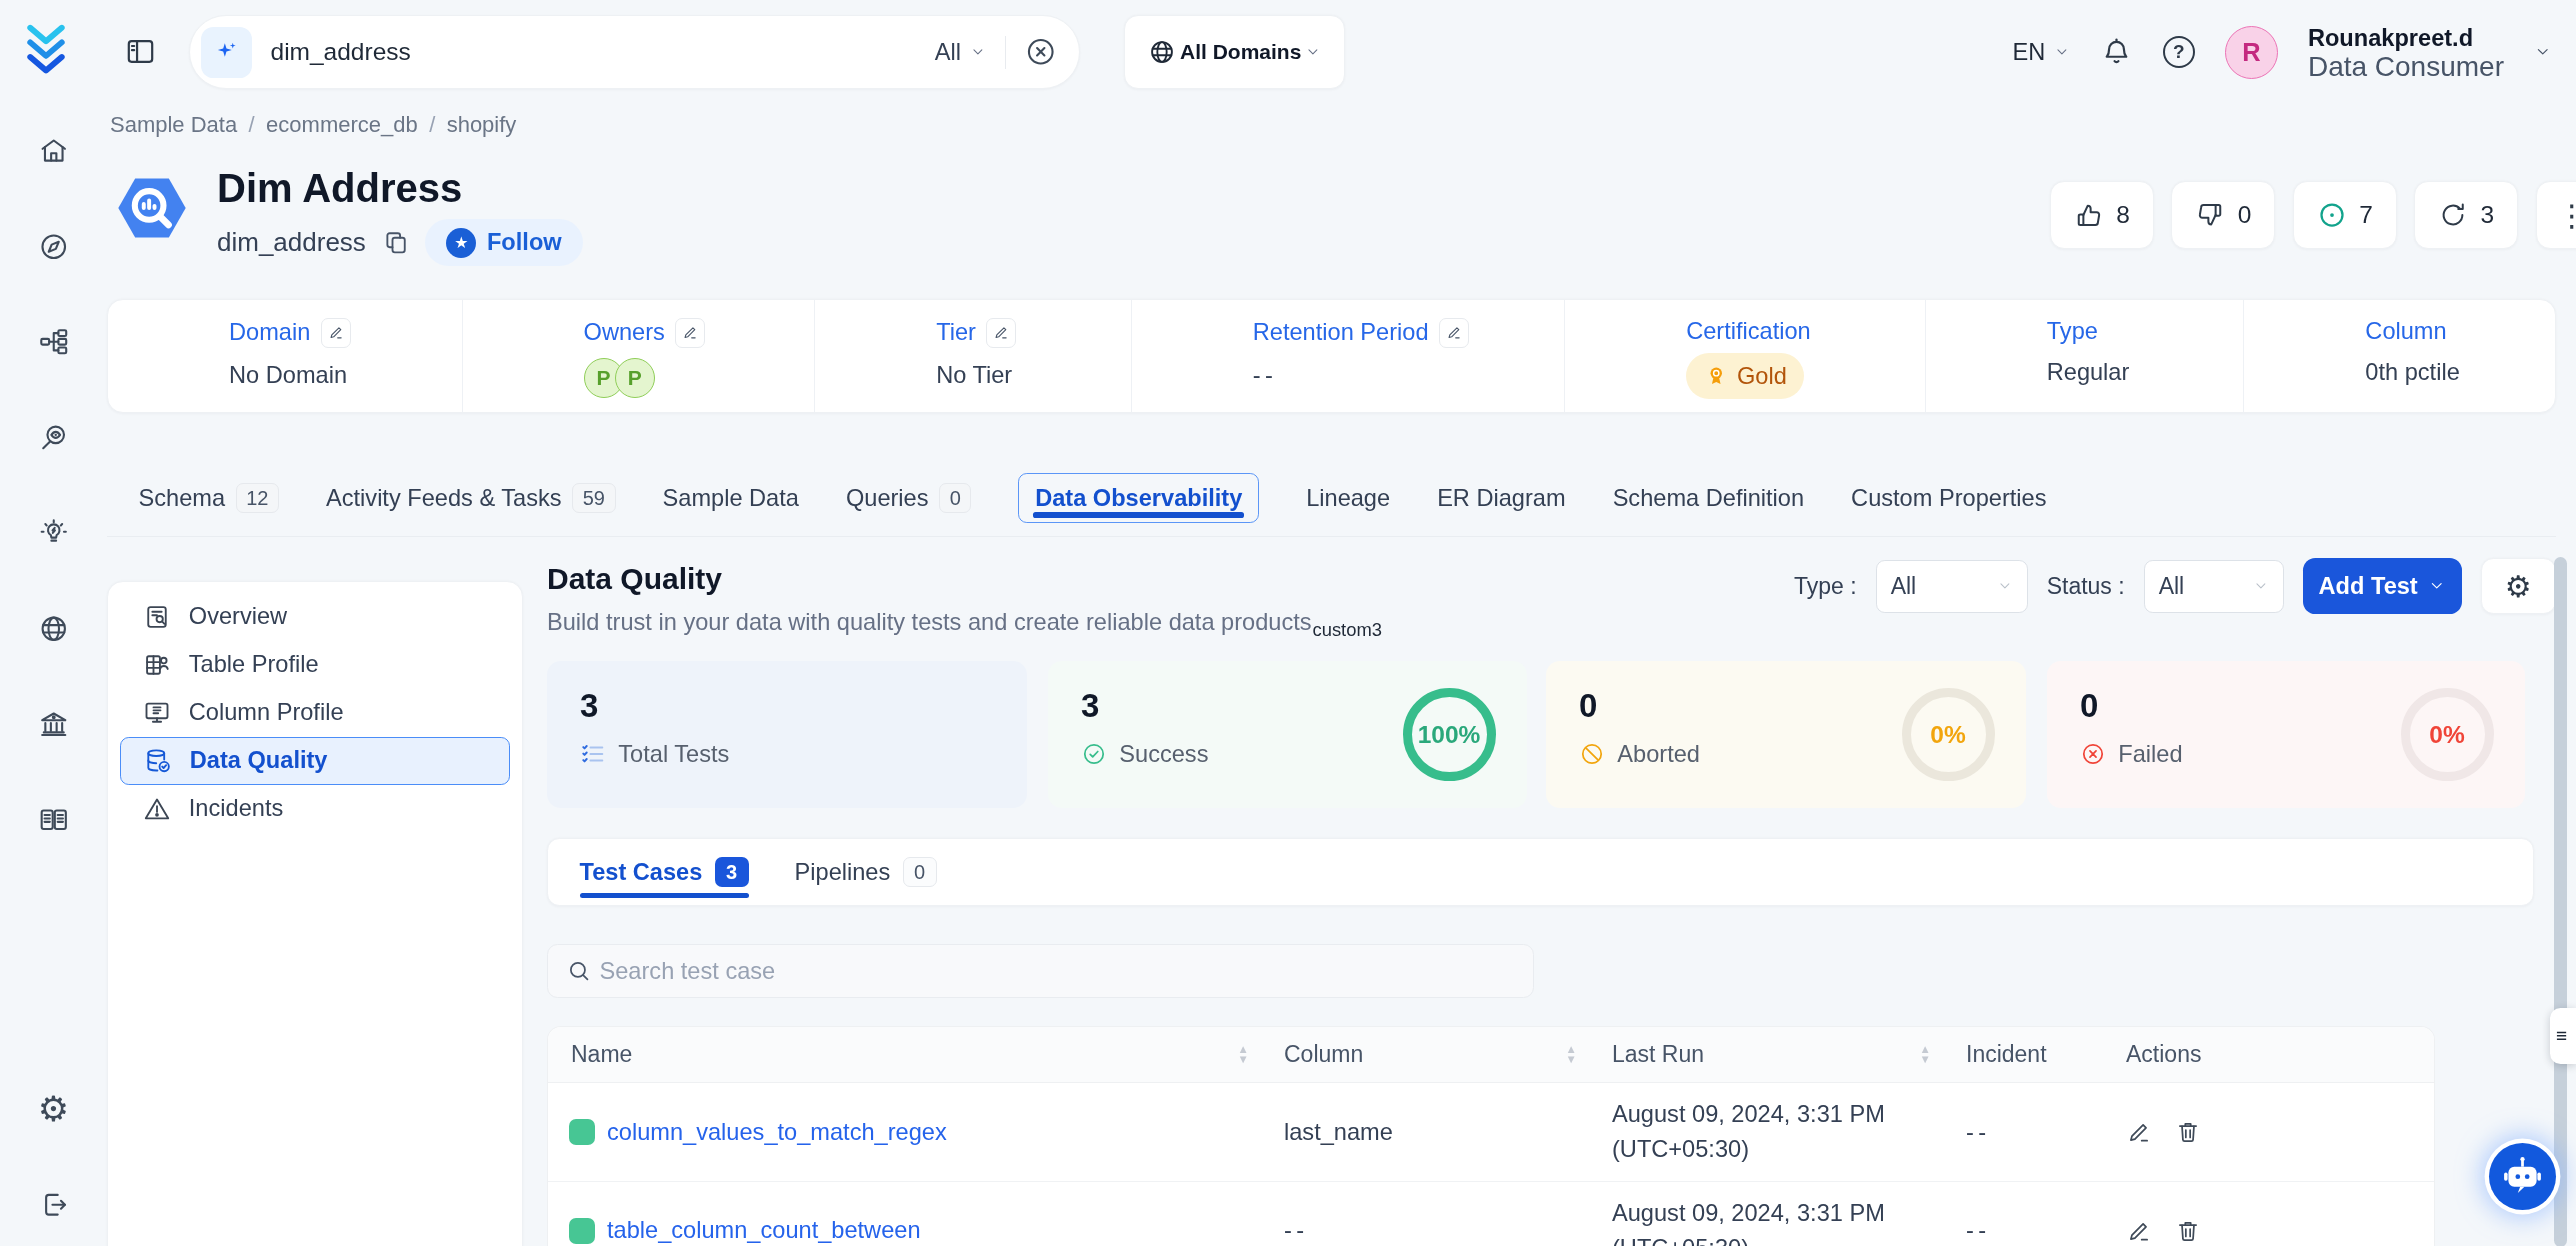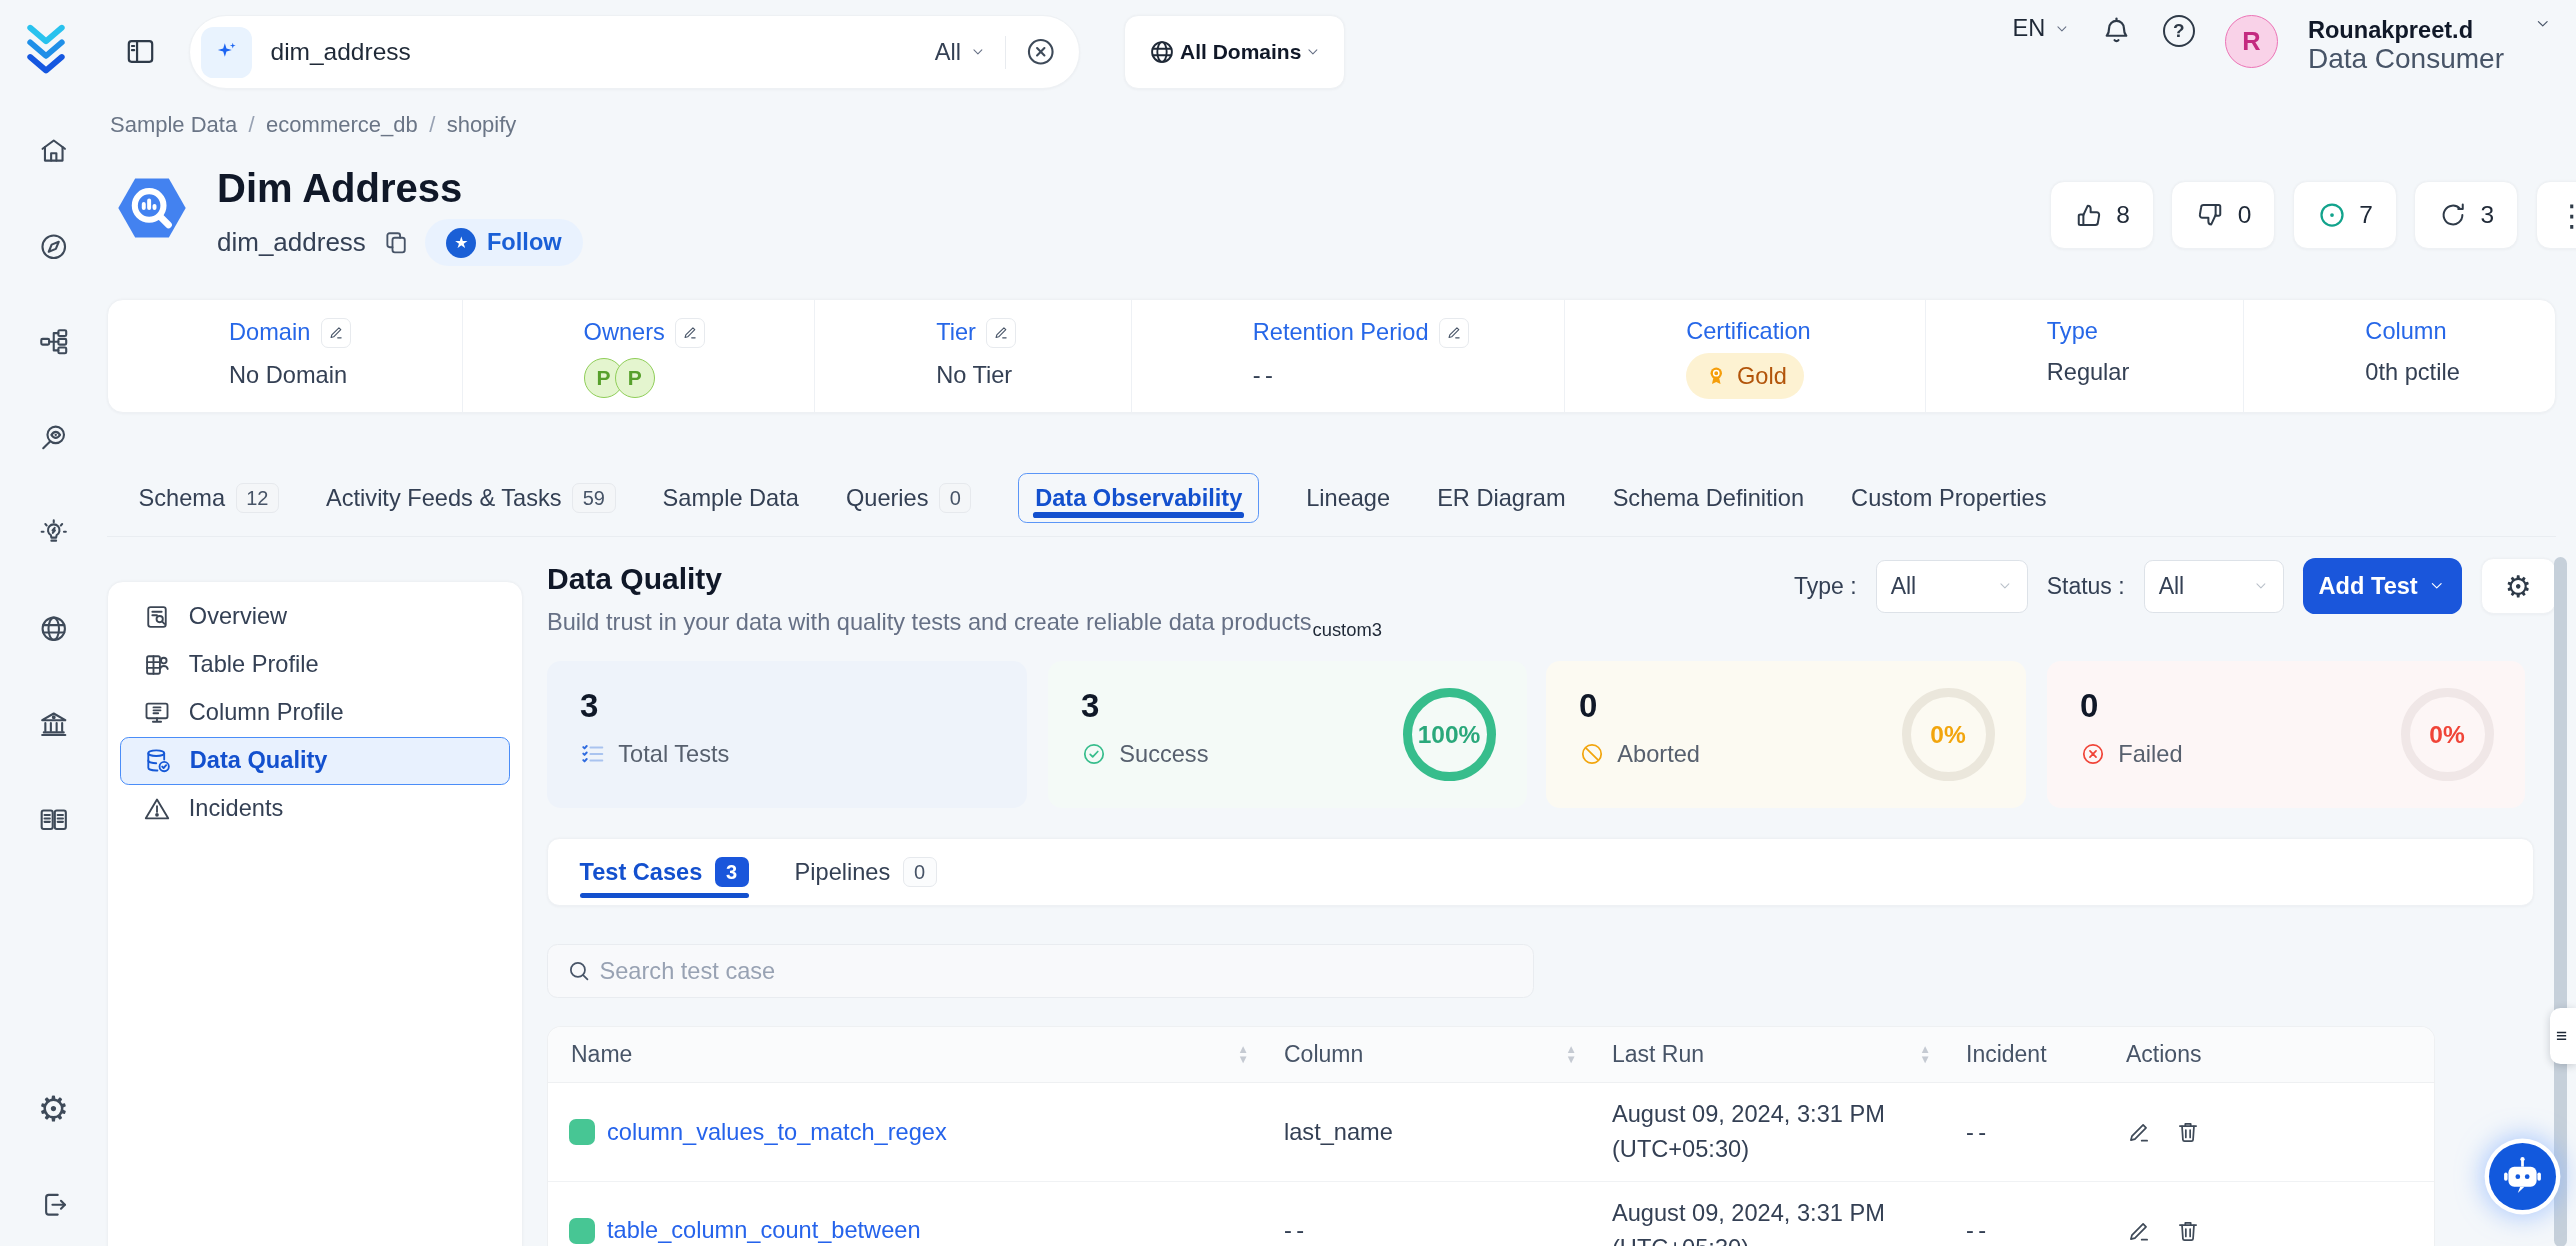--- a/index.html
+++ b/index.html
@@ -16,21 +16,21 @@
 
   
   .logo{position:absolute;left:19px;top:21px}
   .nav-toggle{position:absolute;left:124px;top:35px;color:#2e3a48}
   .searchbar{position:absolute;left:189px;top:15px;width:891px;height:74px;border-radius:37px;display:flex;align-items:center;padding:0 23px 0 10.5px}
   .ai-chip{width:51px;height:51px;border-radius:12.3px;background:#e9f3fe;display:flex;align-items:center;justify-content:center}
   .searchbar input{flex:1;border:none;outline:none;background:transparent;font-size:24.5px;color:#1f2937;margin-left:19px;font-family:inherit}
   .scope{font-size:23.6px;color:#344054;display:flex;align-items:center;gap:8.8px}
   .vdiv{width:0.9px;height:33px;background:#e8ebef;margin:0 19px}
   .domains-pill{position:absolute;left:1124px;top:15px;height:74px;border-radius:14px;display:flex;align-items:center;gap:4px;padding:0 23px;font-size:21px;font-weight:600;color:#101828}
-  .top-right{position:absolute;right:24.5px;top:15px;height:74px;display:flex;align-items:flex-start;gap:30px}
+  .top-right{position:absolute;right:24.5px;top:15px;height:74px;display:flex;align-items:center;gap:30px}
   .lang{font-size:23.6px;color:#1f2937;display:flex;align-items:center;gap:8.8px}
   .qmark{width:32px;height:32px;border:2.1px solid #2e3a48;border-radius:50%;display:flex;align-items:center;justify-content:center;font-size:19px;font-weight:700;color:#2e3a48}
   .avatar{width:53px;height:53px;border-radius:50%;background:#f9d2e8;border:1.8px solid #ec74b6;color:#c42a80;font-size:25.4px;font-weight:700;display:flex;align-items:center;justify-content:center}
   .uname{font-size:23.6px;font-weight:700;color:#101828;line-height:30px}
   .urole{font-size:28px;color:#475467;line-height:28px}
 
   
   .breadcrumb{position:absolute;left:110px;top:112px;font-size:22px;color:#6a7586;display:flex;gap:11.4px}
   .breadcrumb .sep{color:#98a2b3}
   .entity-icon{position:absolute;left:109px;top:165px}

